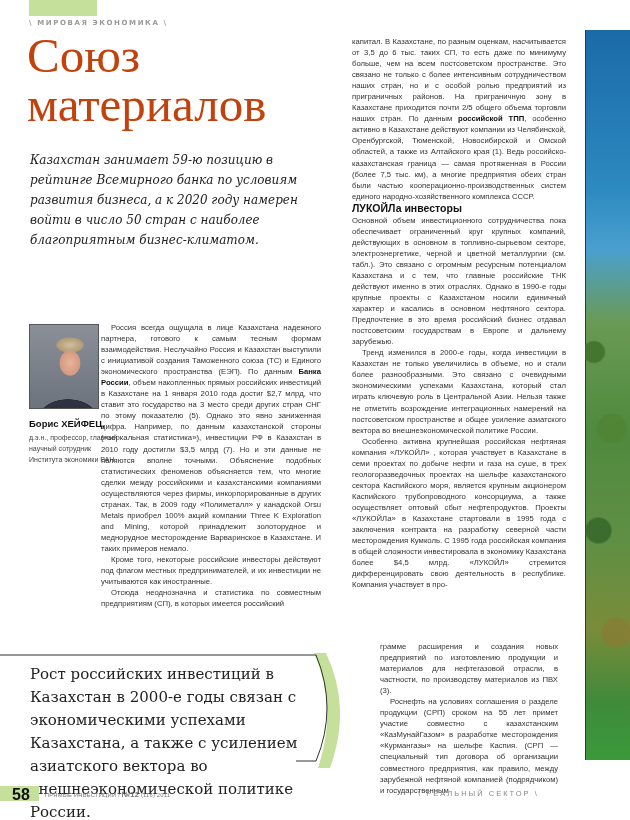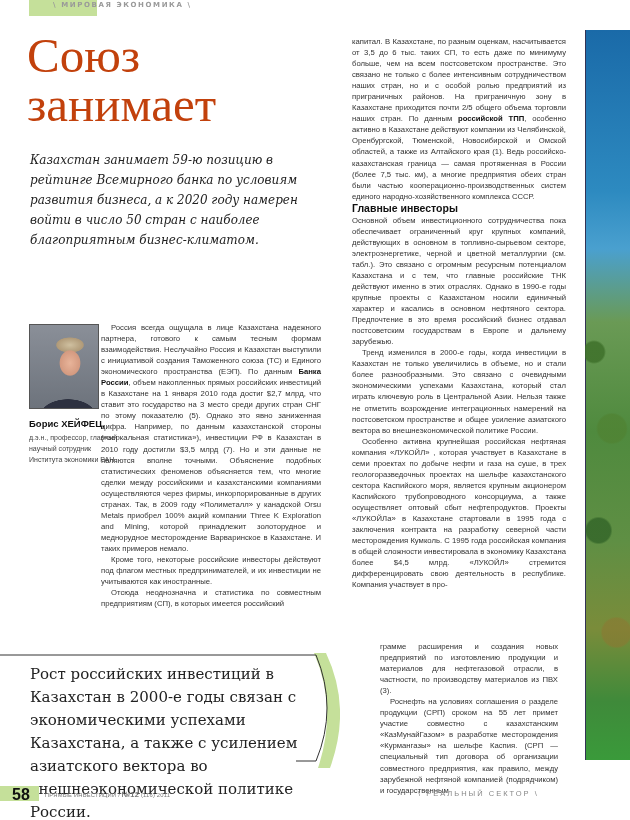--- a/index.html
+++ b/index.html
@@ -1,18 +1,18 @@
 <!DOCTYPE html>
 <html><head>
 <meta charset="utf-8">
 <style>
   html, body { margin:0; padding:0; }
   body { width:630px; height:820px; background:#ffffff; position:relative; overflow:hidden; font-family:"Liberation Sans", sans-serif; color:#222; }
   .top-bar { position:absolute; left:29px; top:0; width:68px; height:16px; background:#c5e09a; }
-  .rubric { position:absolute; left:29px; top:1px; font-size:7px; letter-spacing:1.6px; color:#999; font-weight:bold; font-family:"DejaVu Sans", sans-serif;margin-left:24px; }
+  .rubric { position:absolute; left:29px; top:19px; font-size:7px; letter-spacing:1.6px; color:#999; font-weight:bold; font-family:"DejaVu Sans", sans-serif; }
   .title { position:absolute; left:27px; top:31px; font-family:"Liberation Serif", serif; font-size:49px; line-height:49px; color:#c2410c; font-weight:normal; margin:0; }
   .lead { position:absolute; left:30px; top:150px; width:300px; font-family:"DejaVu Serif", serif; font-style:italic; font-size:12px; line-height:20px; color:#222; }
   .photo { position:absolute; left:29px; top:324px; width:70px; height:85px; background:
       radial-gradient(ellipse 18px 22px at 40px 38px, #e8b49a 0%, #d49a80 55%, transparent 60%),
       radial-gradient(ellipse 22px 12px at 40px 20px, #cfc0a0 0%, #b09a78 60%, transparent 65%),
       radial-gradient(ellipse 40px 25px at 38px 92px, #2d3140 0%, #2d3140 70%, transparent 72%),
       linear-gradient(180deg, #8a8f98 0%, #6d737c 100%); border:1px solid #555; box-sizing:border-box; }
   .author { position:absolute; left:29px; top:418px; width:90px; font-size:7px; line-height:11px; color:#444; }
   .author-name { font-weight:bold; font-size:9.5px; color:#111; display:block; margin-bottom:2px; line-height:12px; }
   .col { position:absolute; font-size:7.7px; line-height:11.05px; color:#333; text-align:justify; }
@@ -39,39 +39,39 @@
   .footer-mag .issue { font-weight:bold; font-size:7.5px; color:#777; }
   .footer-section { position:absolute; left:373px; top:789px; font-size:7.5px; letter-spacing:2px; color:#888;margin-left:45px; }
 </style>
 </head>
 <body>
 
 <div class="top-bar"></div>
 <div class="rubric">\ МИРОВАЯ ЭКОНОМИКА \</div>
 <h1 class="title">
   <span>Союз</span><br>
-  <span>занимает</span>
+  <span>материалов</span>
 </h1>
 <div class="lead">Казахстан занимает 59-ю позицию в рейтинге Всемирного банка по условиям развития бизнеса, а к 2020 году намерен войти в число 50 стран с наиболее благоприятным бизнес-климатом.</div>
 
 <div class="photo"></div>
 <div class="author">
   <span class="author-name">Борис ХЕЙФЕЦ,</span>
   <span>д.э.н., профессор, главный научный сотрудник Института экономики РАН</span>
 </div>
 
 <div class="col col1">
   <p><span>Россия всегда ощущала в лице Казахстана надежного партнера, готового к самым тесным формам взаимодействия. Неслучайно Россия и Казахстан выступили с инициативой создания Таможенного союза (ТС) и Единого экономического пространства (ЕЭП). По данным </span><b>Банка России</b><span>, объем накопленных прямых российских инвестиций в Казахстане на 1 января 2010 года достиг $2,7 млрд, что ставит это государство на 3 место среди других стран СНГ по этому показателю (5). Однако это явно заниженная цифра. Например, по данным казахстанской стороны («зеркальная статистика»), инвестиции РФ в Казахстан в 2010 году достигли $3,5 млрд (7). Но и эти данные не являются вполне точными. Объяснение подобных статистических феноменов объясняется тем, что многие сделки между российскими и казахстанскими компаниями осуществляются через фирмы, инкорпорированные в других странах. Так, в 2009 году «Полиметалл» у канадской Orsu Metals приобрел 100% акций компании Three K Exploration and Mining, которой принадлежит золоторудное и меднорудное месторождение Варваринское в Казахстане. И таких примеров немало.</span></p>
   <p>Кроме того, некоторые российские инвесторы действуют под флагом местных предпринимателей, и их инвестиции не учитываются как иностранные.</p>
   <p>Отсюда неоднозначна и статистика по совместным предприятиям (СП), в которых имеется российский</p>
 </div>
 
 <div class="col col2">
   <p class="noind"><span>капитал. В Казахстане, по разным оценкам, насчитывается от 3,5 до 6 тыс. таких СП, то есть даже по минимуму больше, чем на всем постсоветском пространстве. Это связано не только с более интенсивным сотрудничеством наших стран, но и с особой ролью предприятий из приграничных районов. На приграничную зону в Казахстане приходится почти 2/5 общего объема торговли наших стран. По данным </span><b>российской ТПП</b><span>, особенно активно в Казахстане действуют компании из Челябинской, Оренбургской, Тюменской, Новосибирской и Омской областей, а также из Алтайского края (1). Ведь российско-казахстанская граница — самая протяженная в России (более 7,5 тыс. км), а многие предприятия обеих стран были частью кооперационно-производственных систем единого народно-хозяйственного комплекса СССР.</span></p>
-  <p class="subhead">Главные инвесторы</p>
+  <p class="subhead">ЛУКОЙЛа инвесторы</p>
   <p class="noind">Основной объем инвестиционного сотрудничества пока обеспечивает ограниченный круг крупных компаний, действующих в основном в топливно-сырьевом секторе, электроэнергетике, черной и цветной металлургии (см. табл.). Это связано с огромным ресурсным потенциалом Казахстана и с тем, что главные российские ТНК действуют именно в этих отраслях. Однако в 1990-е годы крупные проекты с Казахстаном носили единичный характер и касались в основном нефтяного сектора. Предпочтение в это время российский бизнес отдавал постсоветским государствам в Европе и дальнему зарубежью.</p>
   <p>Тренд изменился в 2000-е годы, когда инвестиции в Казахстан не только увеличились в объеме, но и стали более разнообразными. Это связано с очевидными экономическими успехами Казахстана, который стал играть ключевую роль в Центральной Азии. Нельзя также не отметить возрождение интеграционных намерений на постсоветском пространстве и общее усиление азиатского вектора во внешнеэкономической политике России.</p>
   <p>Особенно активна крупнейшая российская нефтяная компания «ЛУКОЙЛ» , которая участвует в Казахстане в семи проектах по добыче нефти и газа на суше, в трех геологоразведочных проектах на шельфе казахстанского сектора Каспийского моря, является крупным акционером Каспийского трубопроводного консорциума, а также осуществляет оптовый сбыт нефтепродуктов. Проекты «ЛУКОЙЛа» в Казахстане стартовали в 1995 года с заключения контракта на разработку северной части месторождения Кумколь. С 1995 года российская компания в общей сложности инвестировала в экономику Казахстана более $4,5 млрд. «ЛУКОЙЛ» стремится дифференцировать свою деятельность в республике. Компания участвует в про-</p>
 </div>
 
 <div class="col2b">
   <p class="noind" style="text-indent:0">грамме расширения и создания новых предприятий по изготовлению продукции и материалов для нефтегазовой отрасли, в частности, по производству материалов из ПВХ (3).</p>
   <p>Роснефть на условиях соглашения о разделе продукции (СРП) сроком на 55 лет примет участие совместно с казахстанским «КазМунайГазом» в разработке месторождения «Курмангазы» на шельфе Каспия. (СРП — специальный тип договора об организации совместного предприятия, как правило, между зарубежной нефтяной компанией (подрядчиком) и государственным</p>
 </div>
 

